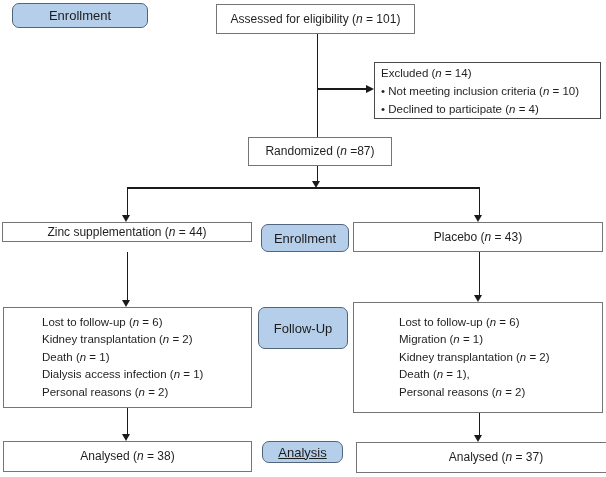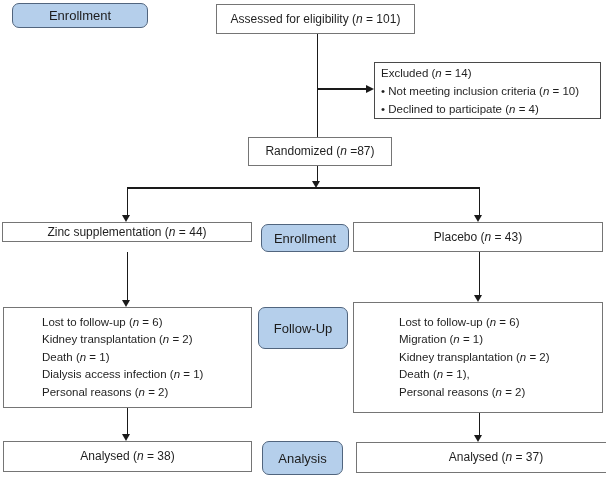--- a/index.html
+++ b/index.html
@@ -140,21 +140,21 @@
   <div class="line" style="left:126.5px; top:408px; width:1.5px; height:26px;"></div>
   <div class="arrow-down" style="left:122px; top:434px;"></div>
 
   <div class="line" style="left:478.5px; top:413px; width:1.5px; height:22px;"></div>
   <div class="arrow-down" style="left:474px; top:435px;"></div>
 
   <div class="box center" style="left:3px; top:441px; width:249px; height:31px;">
     <span>Analysed (<i>n</i> = 38)</span>
   </div>
 
-  <div class="badge" style="left:262px; top:441px; width:81px; height:34px;">
+  <div class="badge" style="left:262px; top:441px; width:81px; height:22px;text-decoration:underline;">
     <span>Analysis</span>
   </div>
 
   <div class="box center" style="left:356px; top:442px; width:280px; height:31px;">
     <span>Analysed (<i>n</i> = 37)</span>
   </div>
 
 </div>
 
 </body></html>

